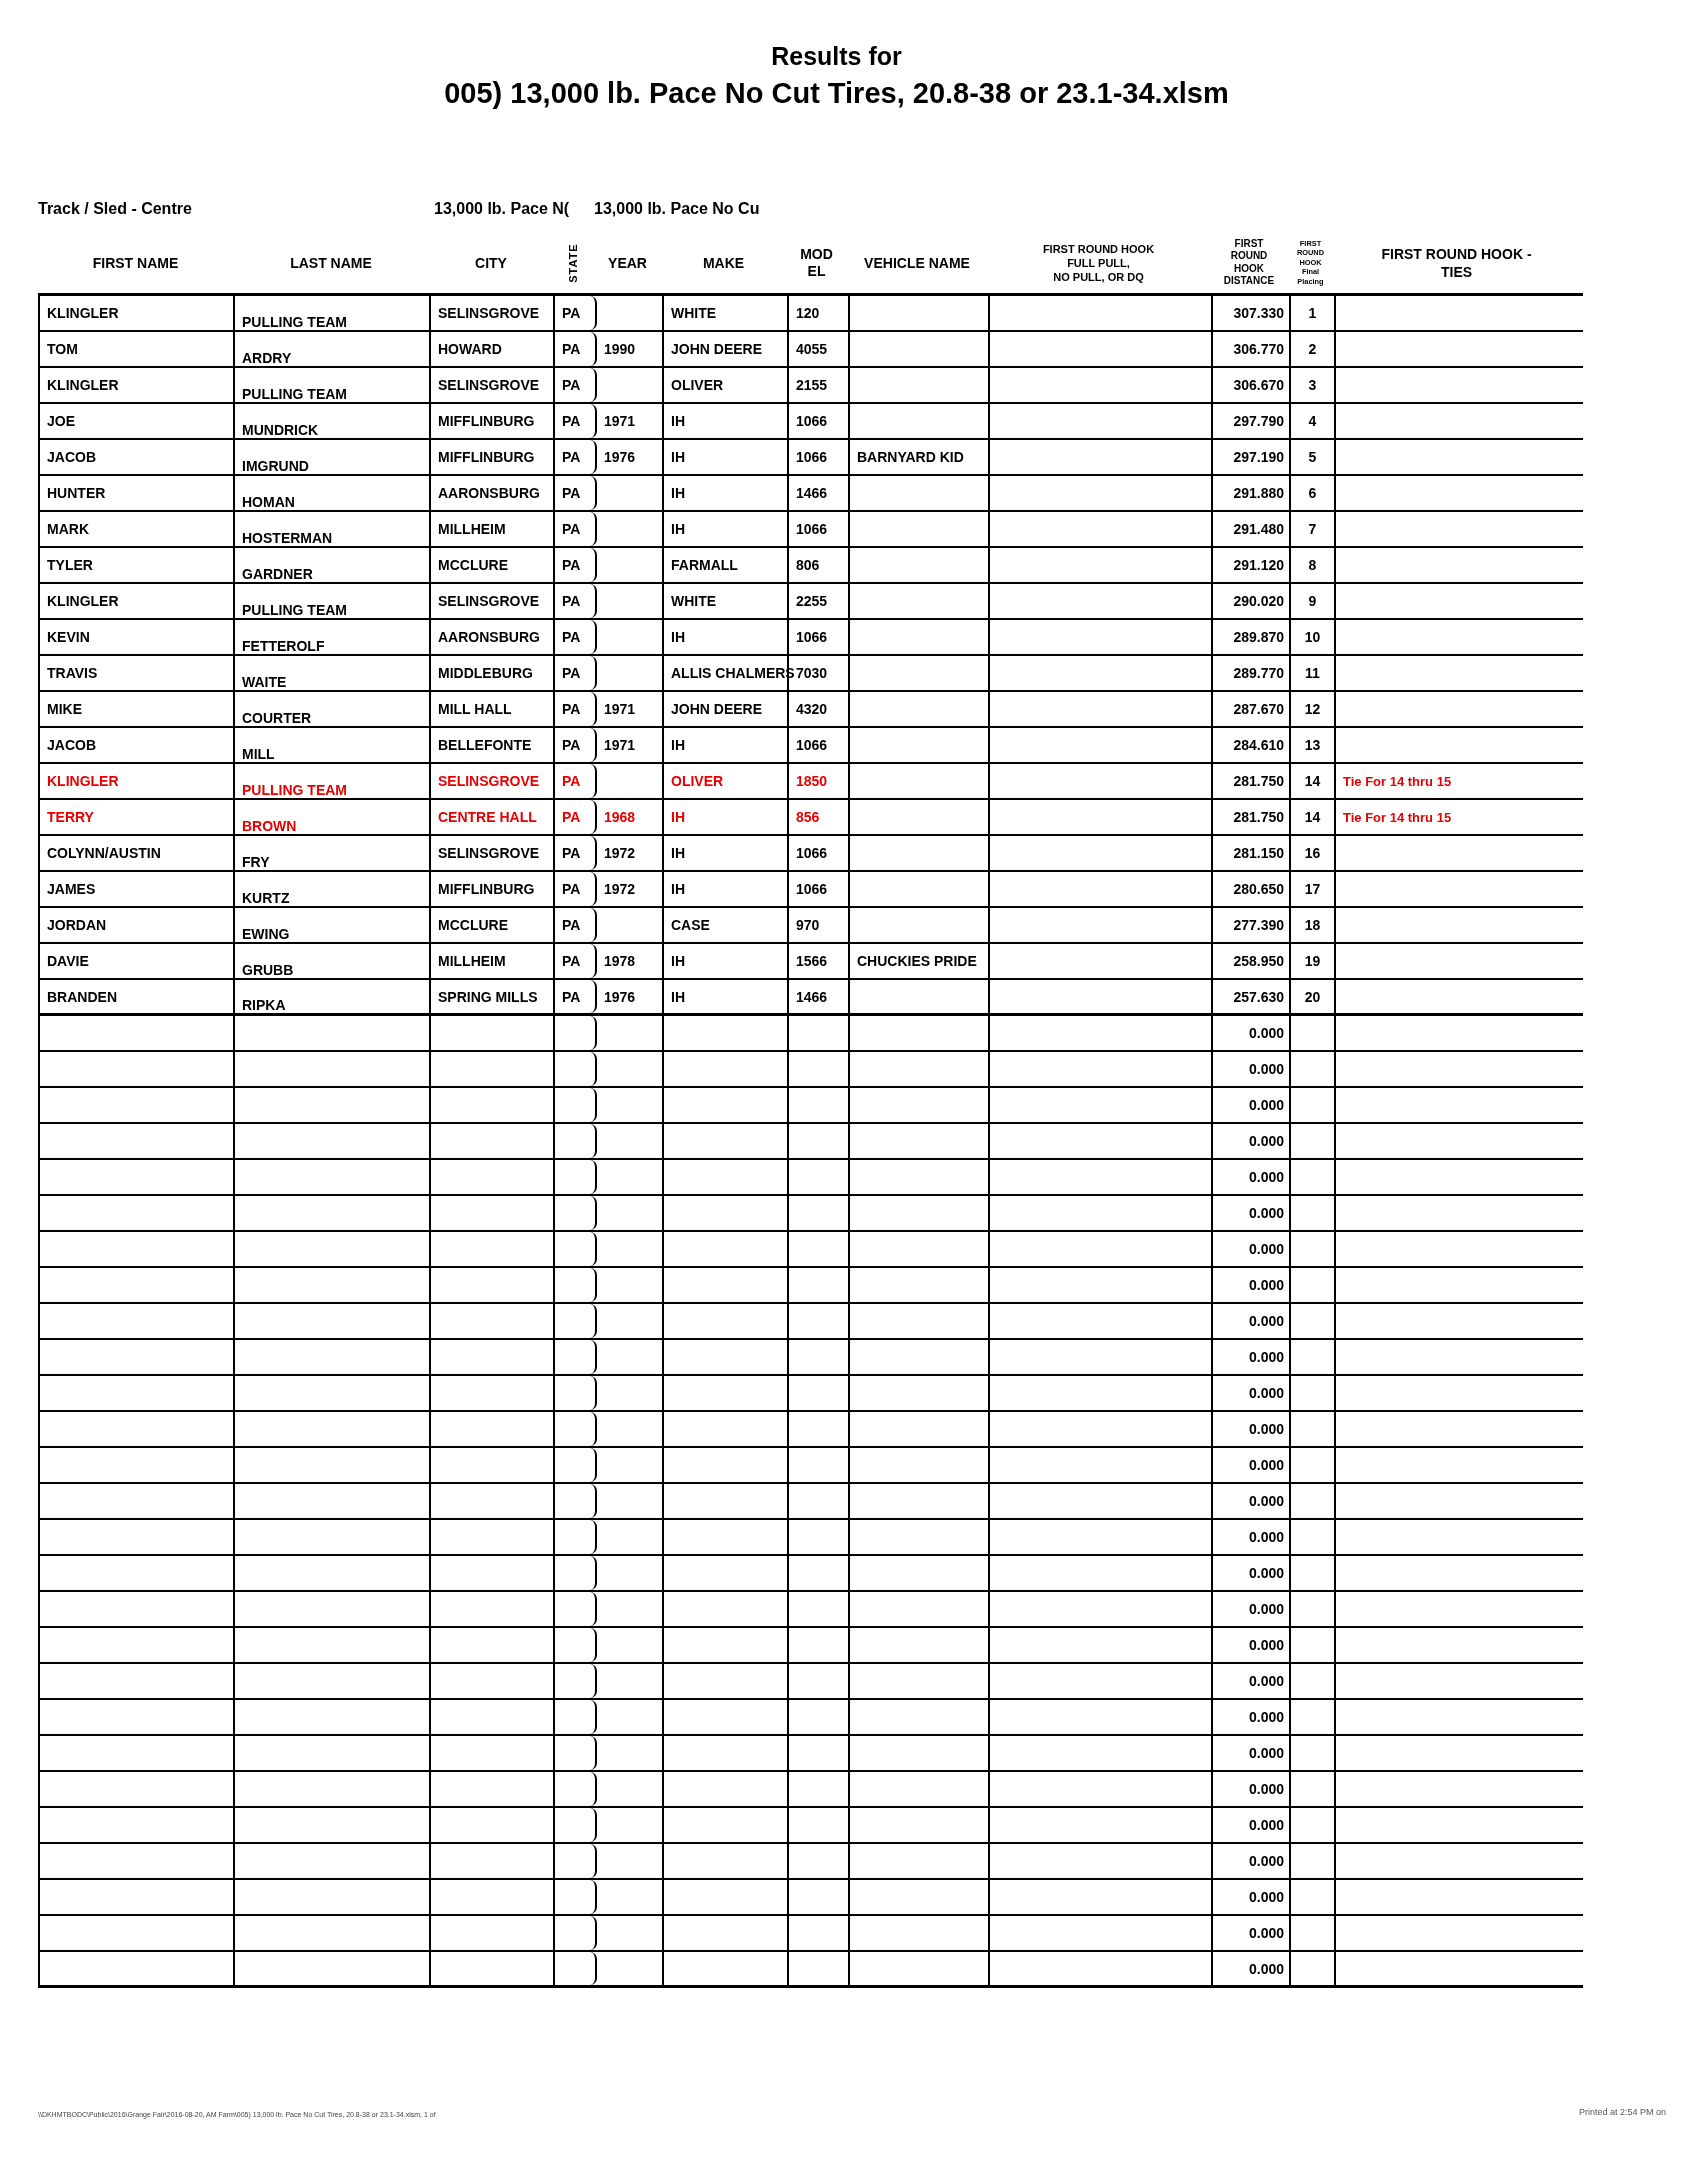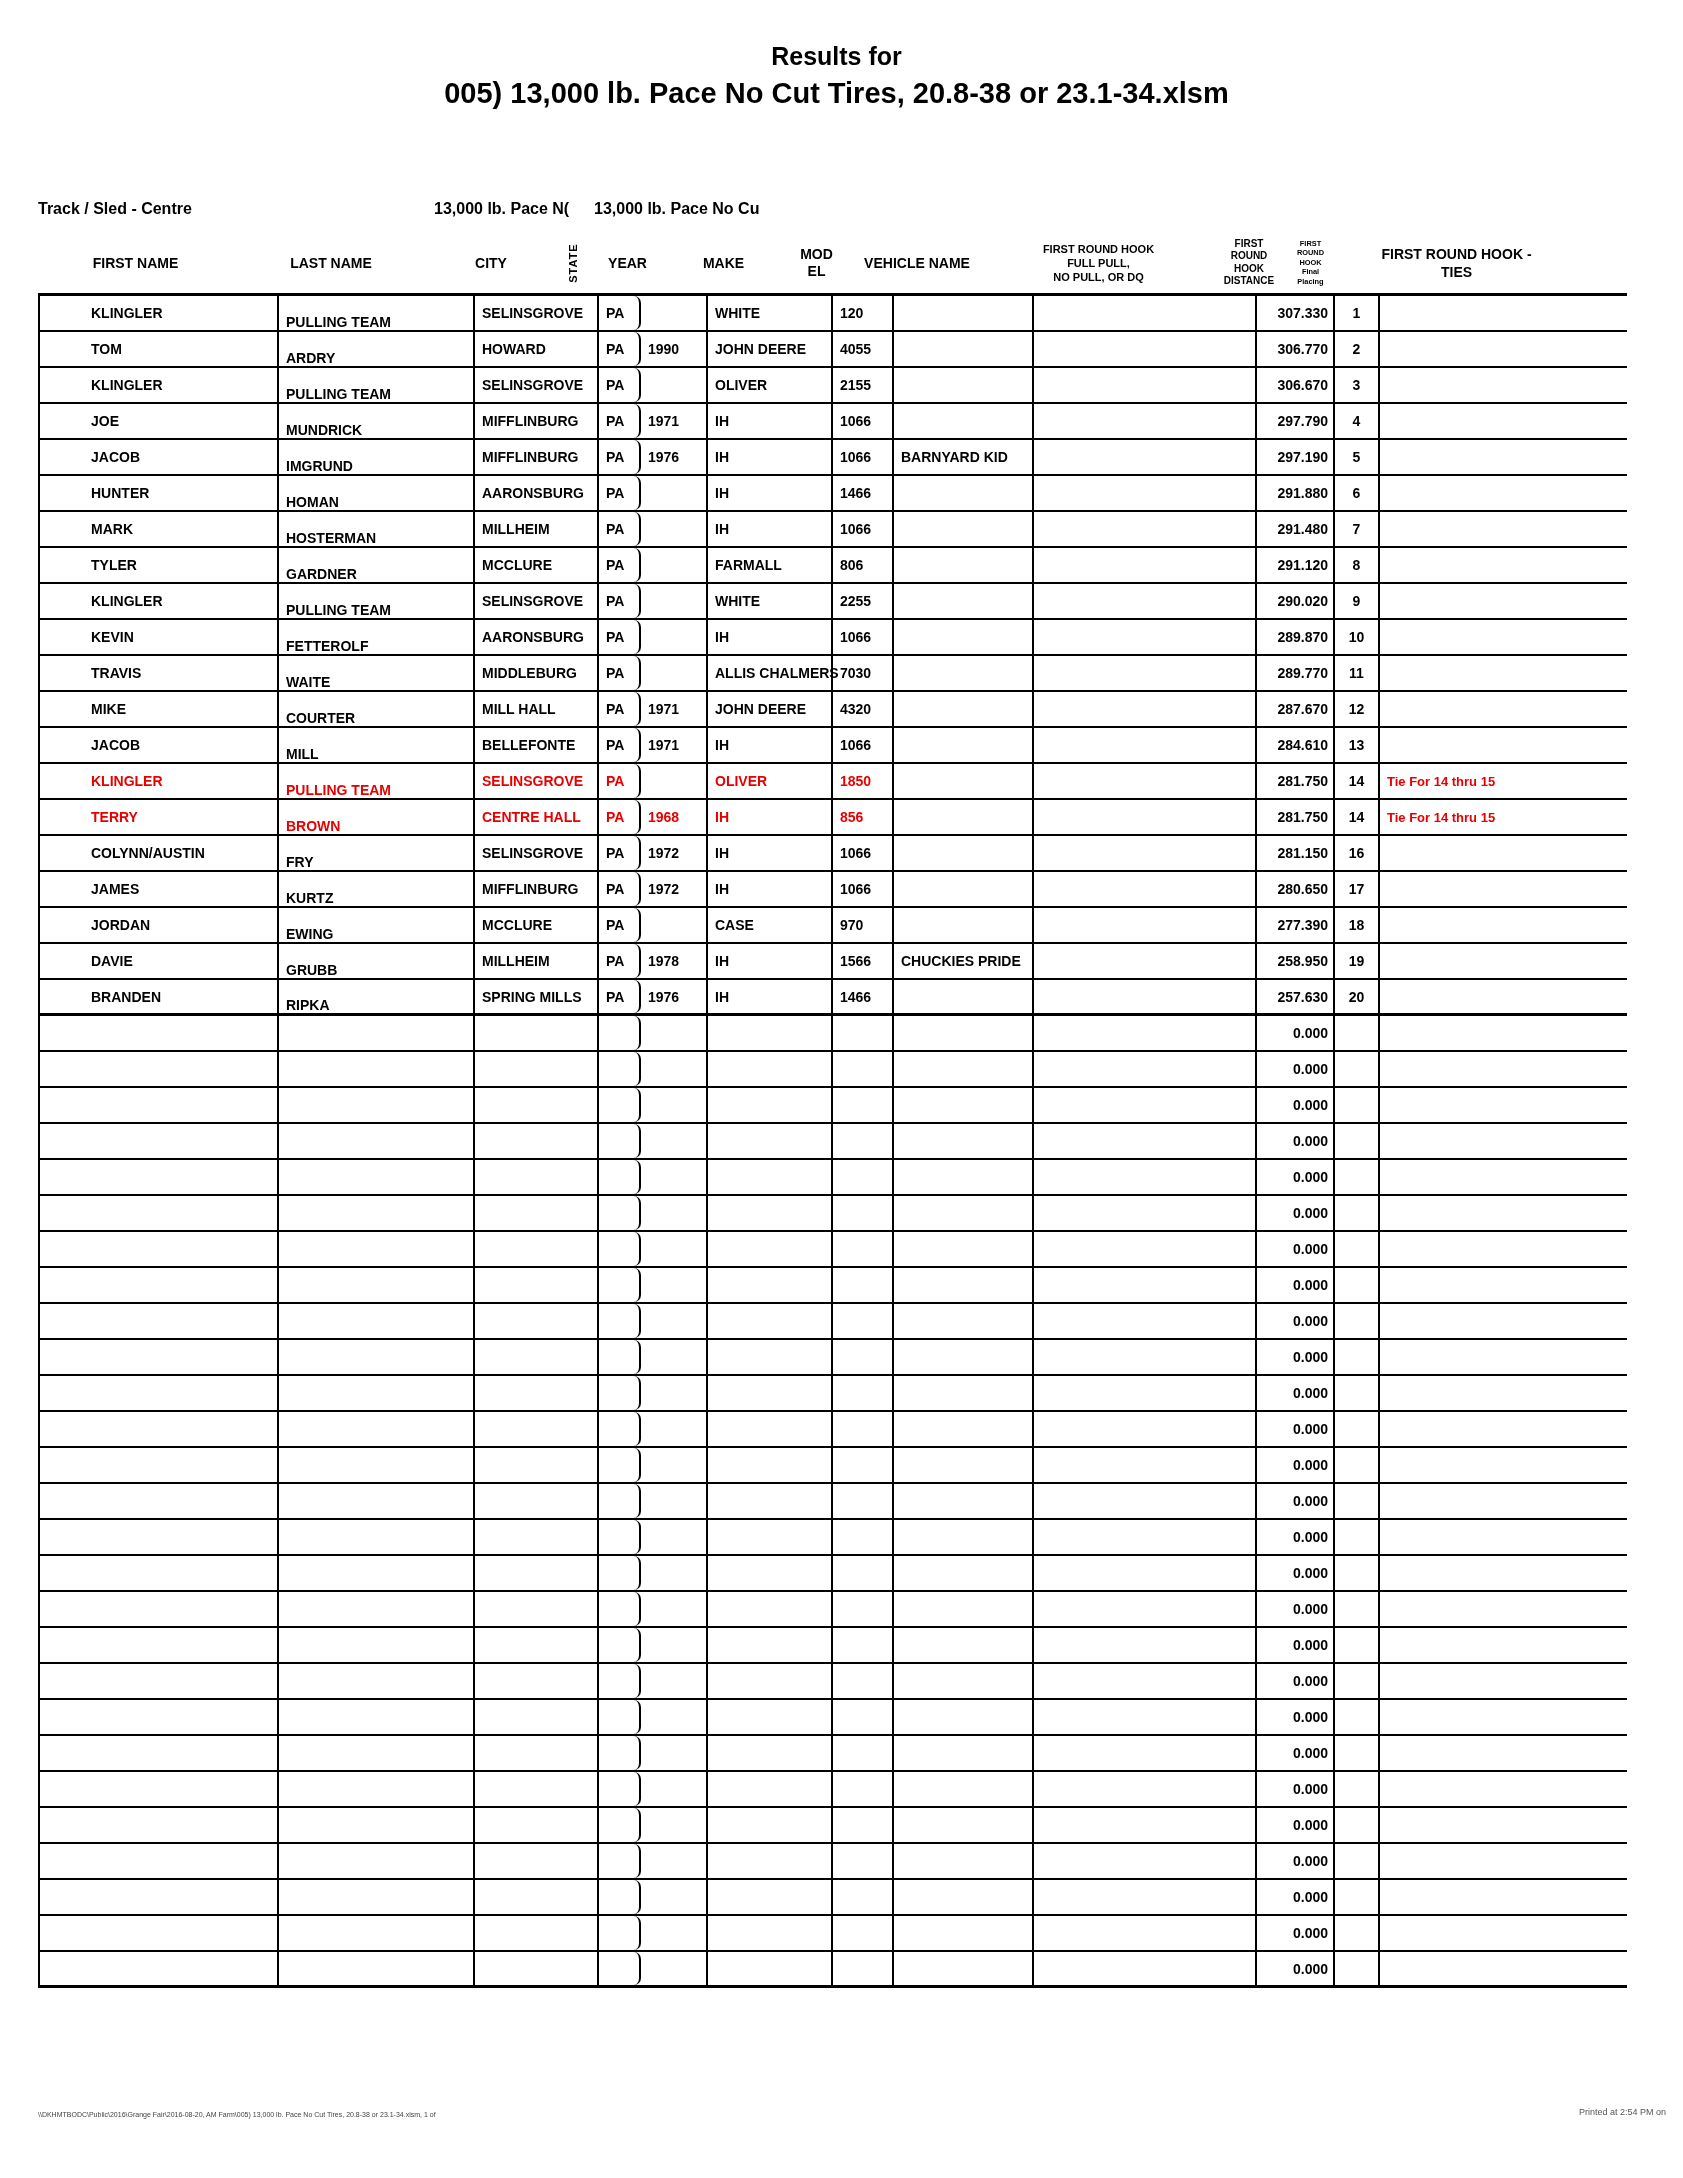--- a/index.html
+++ b/index.html
@@ -30,21 +30,21 @@
   .h-model{left:786px;width:61px;font-size:14px;line-height:17px;}
   .h-vehicle{left:847px;width:140px;}
   .h-fullpull{left:987px;width:223px;font-size:11px;line-height:14px;}
   .h-distance{left:1210px;width:78px;font-size:10px;line-height:12.4px;}
   .h-placing{left:1288px;width:45px;font-size:7.4px;line-height:9.4px;}
   .h-ties{left:1333px;width:247px;font-size:14px;line-height:18px;}
 
   
   .grid{position:absolute;left:38px;top:293px;width:max-content;
         border-top:3px solid #000;border-left:2px solid #000;}
-  .trow{display:flex;height:36px;border-bottom:2px solid #000;box-sizing:border-box;padding-left:44px;}
+  .trow{display:flex;height:36px;border-bottom:2px solid #000;box-sizing:border-box;}
   .trow.sep-thick{border-bottom-width:3px;}
   .cell{flex:none;box-sizing:border-box;border-right:2px solid #000;
         display:flex;align-items:center;padding-left:7px;
         font-size:14px;font-weight:bold;white-space:nowrap;overflow:visible;}
   .c-first_name{width:195px;}
   .c-last_name{width:196px;align-items:flex-end;}
   .c-city{width:124px;}
   .c-state{width:42px;border-radius:7px;}
   .c-year{width:67px;}
   .c-make{width:125px;}

